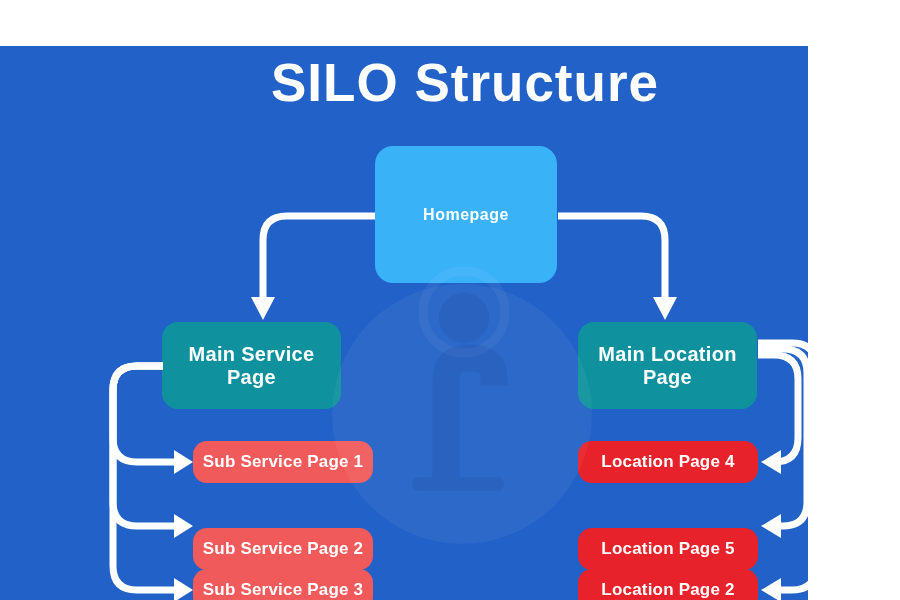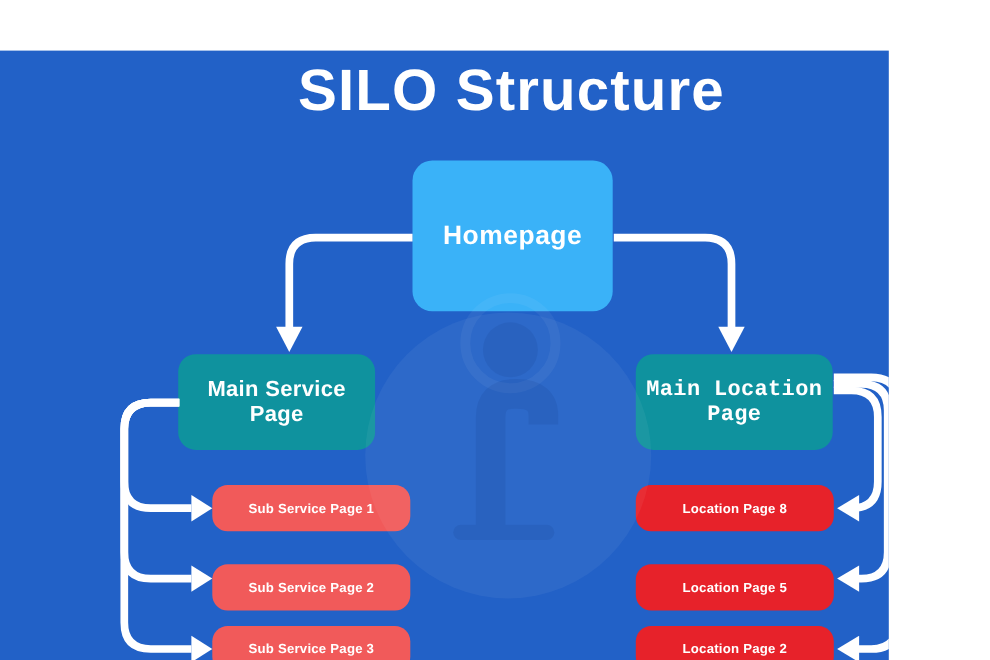--- a/index.html
+++ b/index.html
@@ -23,37 +23,37 @@
     display:flex;align-items:center;justify-content:center;
     color:var(--text,#fff);
     font-weight:bold;
     z-index:1;
     text-align:center;
   }
   .homepage{
     left:375px;top:100px;width:182px;height:137px;
     background:var(--homepage-fill,#3ab2f8);
     border-radius:18px;
-    font-size:24px;letter-spacing:.5px;
+    font-size:16px;letter-spacing:.5px;
   }
   .main{
     top:276px;width:179px;height:87px;
     background:var(--main-fill,#0f929e);
     border-radius:16px;
     font-size:20px;letter-spacing:.3px;
   }
   .main-service{left:162px;}
-  .main-location{left:578px;font-family:Liberation Mono, monospace;}
+  .main-location{left:578px;}
   .row{
     width:180px;height:42px;border-radius:14px;
-    font-size:12px;letter-spacing:.2px;
+    font-size:17px;letter-spacing:.2px;
   }
   .sub{left:193px;background:var(--sub-fill,#f15a5a);}
   .loc{left:578px;background:var(--location-fill,#e7222a);}
-  .r1{top:395px;} .r2{top:467px;} .r3{top:523px;text-align:center;}
+  .r1{top:395px;} .r2{top:482px;} .r3{top:523px;text-align:center;}
   svg.layer{
     position:absolute;left:0;top:0;width:900px;height:600px;
     pointer-events:none;
   }
   svg.watermark{z-index:2;}
   svg.arrows{z-index:3;}
 </style>
 </head>
 <body>
 
@@ -87,21 +87,21 @@
     <span>Sub Service Page 1</span>
   </div>
   <div class="node row sub r2">
     <span>Sub Service Page 2</span>
   </div>
   <div class="node row sub r3">
     <span>Sub Service Page 3</span>
   </div>
 
   <div class="node row loc r1">
-    <span>Location Page 8</span>
+    <span>Location Page 4</span>
   </div>
   <div class="node row loc r2">
     <span>Location Page 5</span>
   </div>
   <div class="node row loc r3">
     <span>Location Page 2</span>
   </div>
 
   <svg class="layer arrows" viewBox="0 0 900 600">
     <g fill="none" stroke="#ffffff" stroke-width="7">

